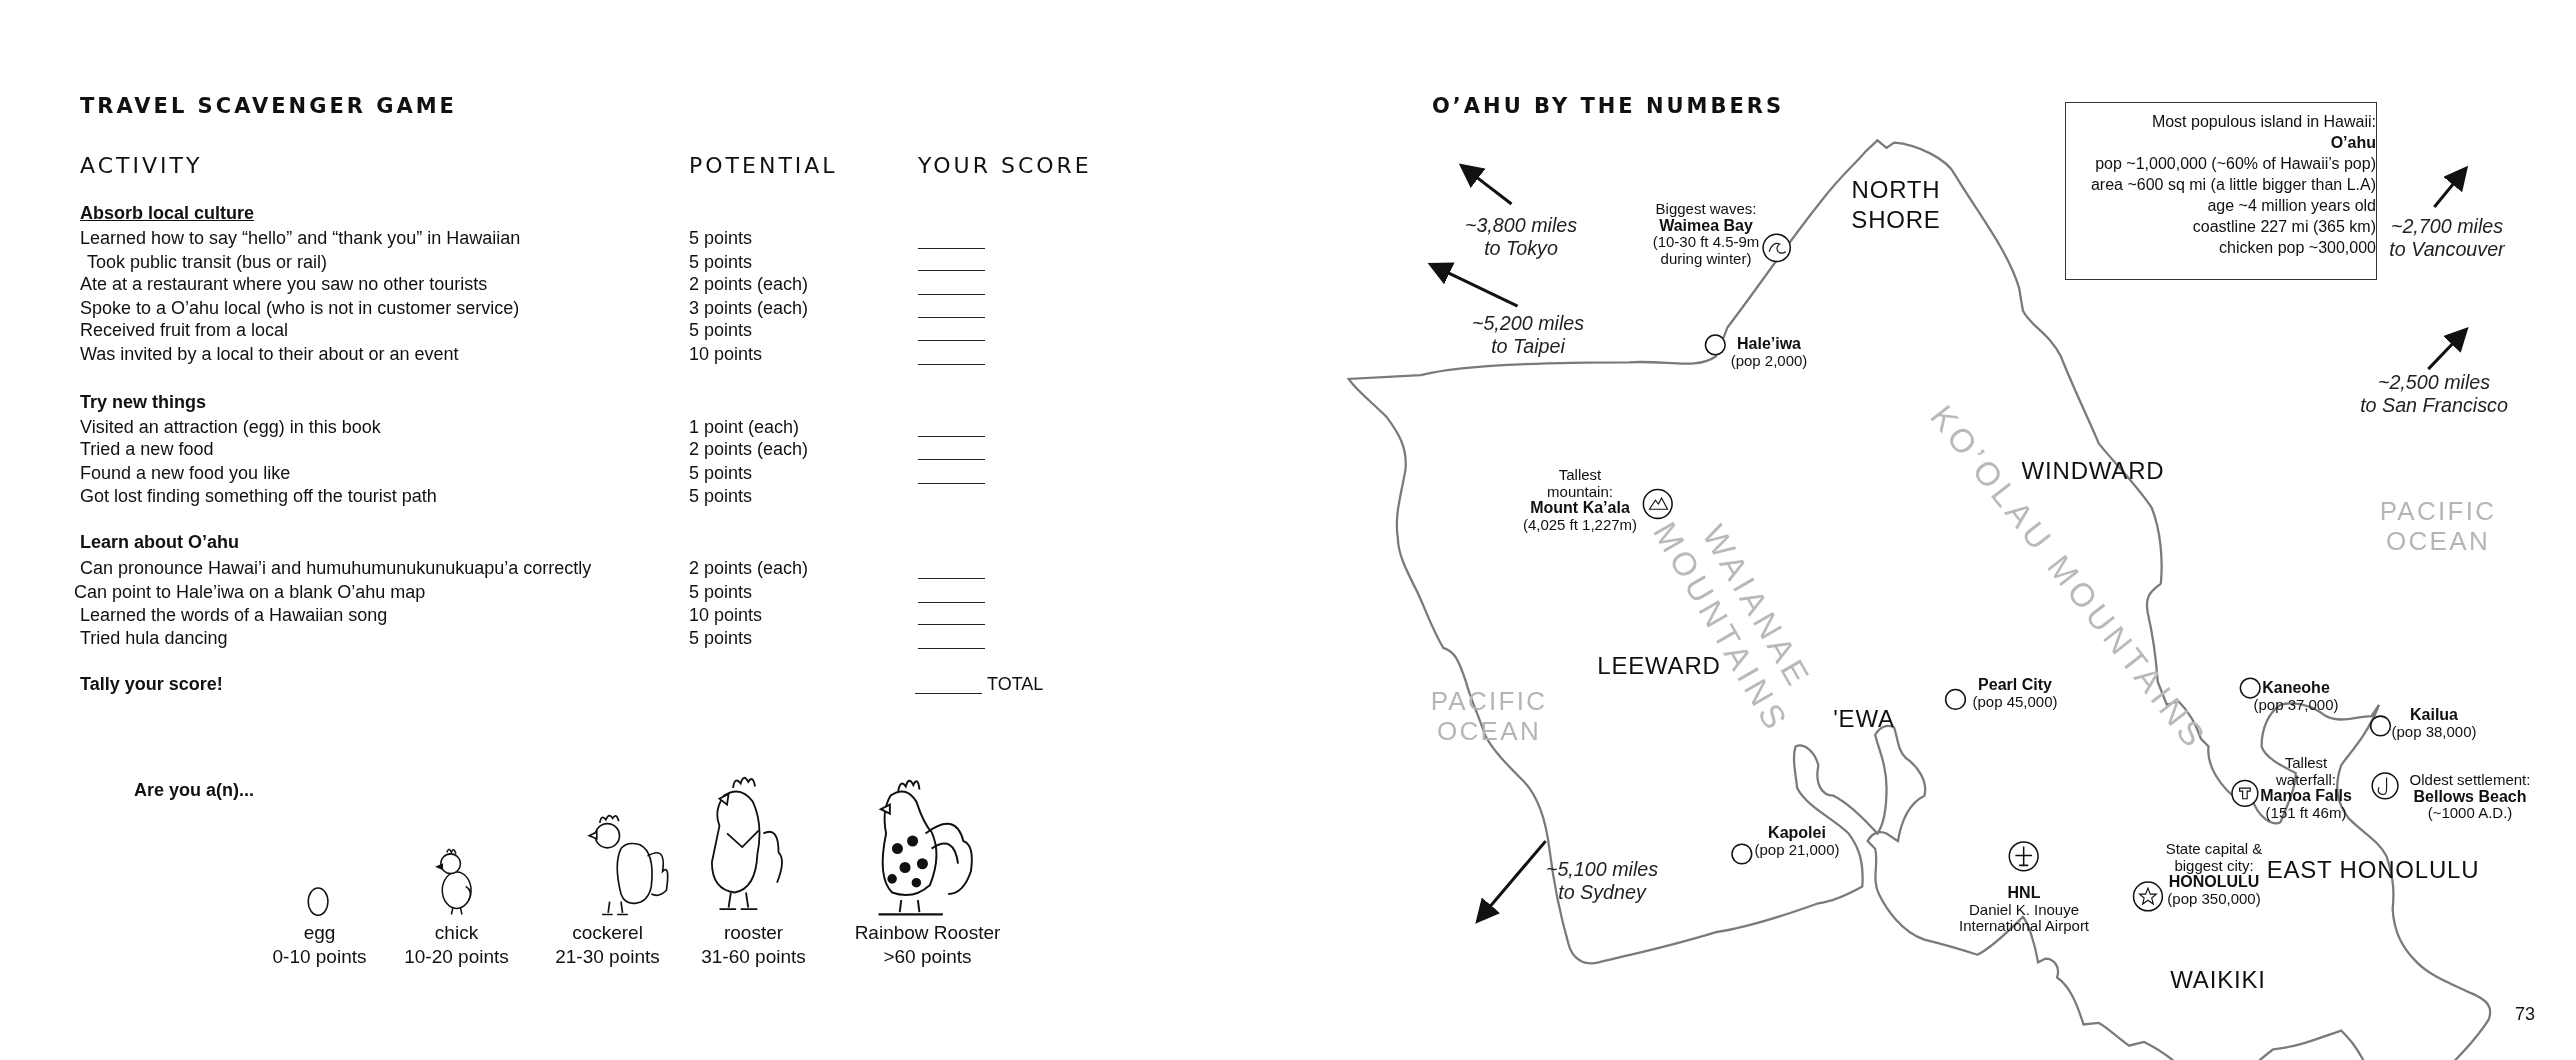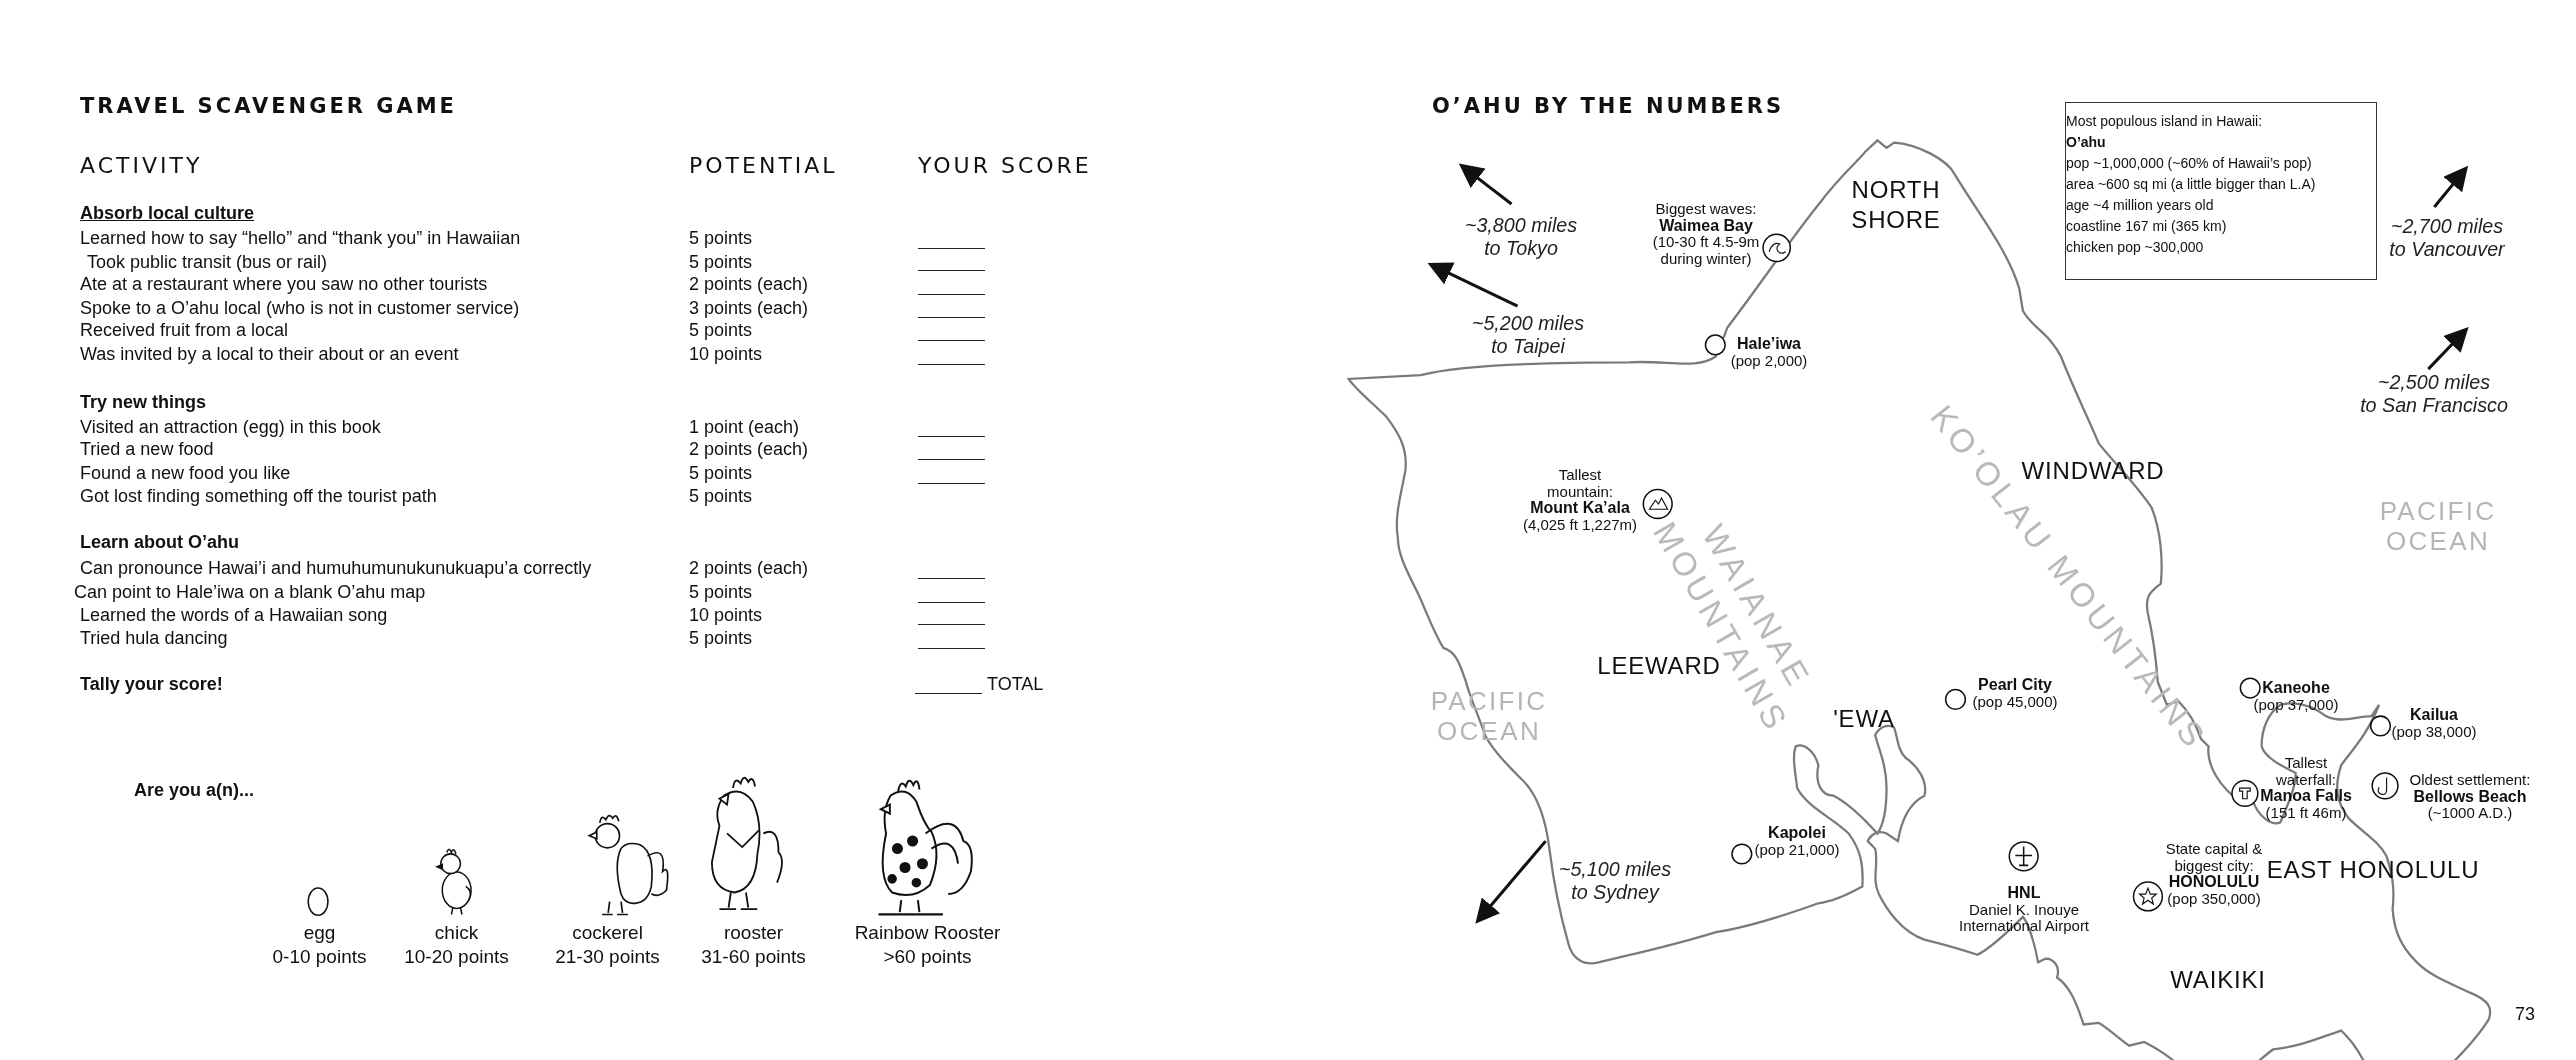--- a/index.html
+++ b/index.html
@@ -11,21 +11,21 @@
   .row{font-size:18px;white-space:nowrap;}
   .blank{position:absolute;width:67px;border-bottom:1.5px solid #222;height:0;}
   .chk-label{position:absolute;text-align:center;width:167px;font-size:19px;line-height:23.5px;}
   .map-svg{position:absolute;left:0;top:0;}
   .ml{position:absolute;text-align:center;font-size:15px;line-height:16.7px;white-space:nowrap;transform:translateX(-50%);}
   .ml b{font-size:16px;}
   .region{position:absolute;font-size:24px;white-space:nowrap;letter-spacing:0.8px;transform:translateX(-50%);}
   .ocean{position:absolute;font-size:26px;color:#b5b5b5;text-align:center;letter-spacing:2.3px;line-height:30px;transform:translateX(-50%);}
   .mtn{position:absolute;font-size:33px;color:#b9b9b9;letter-spacing:4.5px;white-space:nowrap;text-align:center;line-height:41px;}
   .dist{position:absolute;font-style:italic;font-size:19.7px;text-align:center;line-height:23px;white-space:nowrap;transform:translateX(-50%);color:#222;}
-  .factbox{position:absolute;left:2065px;top:102px;width:312px;height:178px;border:1.5px solid #333;text-align:left;font-size:14px;line-height:21px;padding-top:7.6px;box-sizing:border-box;}
+  .factbox{position:absolute;left:2065px;top:102px;width:312px;height:178px;border:1.5px solid #333;text-align:right;font-size:16px;line-height:21px;padding-top:7.6px;box-sizing:border-box;}
   .pagenum{position:absolute;left:2515px;top:1004px;font-size:18px;}
 </style>
 </head>
 <body>
 
 <div>
   <div class="abs title" style="left:80px;top:94px;">TRAVEL SCAVENGER GAME</div>
 
   <div class="abs colhead" style="left:80px;top:153px;">ACTIVITY</div>
   <div class="abs colhead" style="left:689px;top:153px;">POTENTIAL</div>
@@ -284,33 +284,33 @@
       <path d="M2835 1172 l3 8 h8 l-6 5 l2 8 l-7 -5 l-7 5 l2 -8 l-6 -5 h8 z" fill="none" stroke-width="1.5"></path>
     </g>
   </svg>
 
   <div class="factbox">
     <div>Most populous island in Hawaii:</div>
     <div style="font-weight:bold;">O’ahu</div>
     <div>pop ~1,000,000 (~60% of Hawaii’s pop)</div>
     <div>area ~600 sq mi (a little bigger than L.A)</div>
     <div>age ~4 million years old</div>
-    <div>coastline 167 mi (365 km)</div>
+    <div>coastline 227 mi (365 km)</div>
     <div>chicken pop ~300,000</div>
   </div>
 
   <div class="dist" style="left:1521px;top:214px;">
     <div>~3,800 miles</div>
     <div>to Tokyo</div>
   </div>
   <div class="dist" style="left:1528px;top:312px;">
     <div>~5,200 miles</div>
     <div>to Taipei</div>
   </div>
-  <div class="dist" style="left:1602px;top:858px;margin-left:13px;">
+  <div class="dist" style="left:1602px;top:858px;">
     <div>~5,100 miles</div>
     <div>to Sydney</div>
   </div>
   <div class="dist" style="left:2447px;top:215px;">
     <div>~2,700 miles</div>
     <div>to Vancouver</div>
   </div>
   <div class="dist" style="left:2434px;top:371px;">
     <div>~2,500 miles</div>
     <div>to San Francisco</div>

